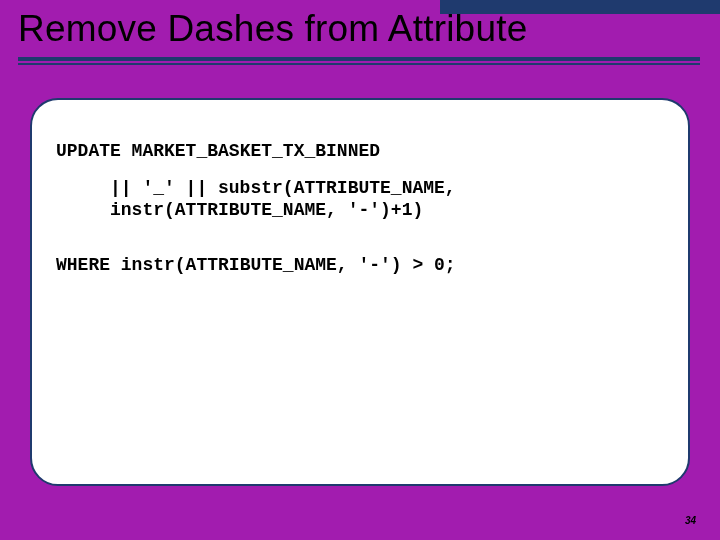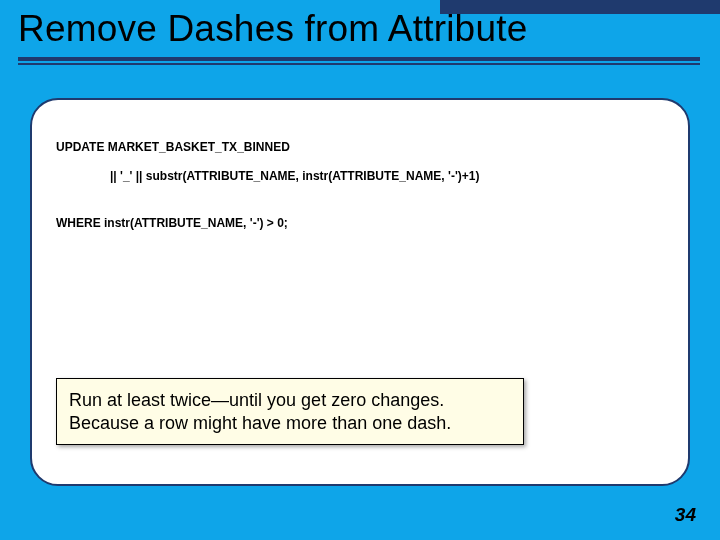--- a/index.html
+++ b/index.html
@@ -6,21 +6,21 @@
   html, body { width: 720px; height: 540px; overflow: hidden; }
   body {
     font-family: Arial, Helvetica, sans-serif;
     background: #fff;
     position: relative;
   }
   .slide {
     width: 720px;
     height: 540px;
     position: relative;
-    background: #0ea5e9;
+    background: #a21caf;
   }
   .top-accent {
     position: absolute;
     top: 0;
     right: 0;
     width: 280px;
     height: 14px;
     background: #1f3a6e;
   }
   .title-block {
@@ -51,22 +51,22 @@
     height: 388px;
     border: 2px solid #1f3a6e;
     border-radius: 28px;
     background: #fff;
   }
   .sql-block {
     position: absolute;
     left: 56px;
     top: 140px;
     width: 612px;
-    font-family: Liberation Sans, sans-serif;
-    font-size: 12px;
+    font-family: Liberation Mono, monospace;
+    font-size: 18px;
     font-weight: 700;
     color: #000;
     line-height: 1.25;
   }
   .sql-line1 { margin-bottom: 14px; }
   .sql-line-set { margin-bottom: 14px; }
   .sql-indent { padding-left: 54px; margin-bottom: 14px; }
   .sql-where { margin-bottom: 14px; margin-top: 32px; }
   .sql-commit { margin-bottom: 14px; }
   .note-box {
@@ -79,21 +79,21 @@
     box-shadow: 2px 2px 4px rgba(0,0,0,0.35);
     padding: 10px 12px 10px 12px;
     font-size: 18px;
     line-height: 1.25;
     color: #000;
   }
   .page-num {
     position: absolute;
     right: 24px;
     bottom: 14px;
-    font-size: 19px;
+    font-size: 10px;
     font-weight: 700;
     font-style: italic;
     font-family: Arial, Helvetica, sans-serif;
     color: #000;
   }
 </style>
 </head>
 <body>
 
 <div class="slide">
@@ -106,19 +106,15 @@
   </div>
 
   <div class="body-frame"></div>
 
   <div class="sql-block">
     <div class="sql-line1">UPDATE MARKET_BASKET_TX_BINNED</div>
     <div class="sql-indent">|| '_' || substr(ATTRIBUTE_NAME, instr(ATTRIBUTE_NAME, '-')+1)</div>
     <div class="sql-where">WHERE instr(ATTRIBUTE_NAME, '-') &gt; 0;</div>
   </div>
 
-  <div class="note-box">
-    <span>Run at least twice—until you get zero changes.</span><br>
-    <span>Because a row might have more than one dash.</span>
-  </div>
 
   <div class="page-num">34</div>
 </div>
 
 </body></html>

